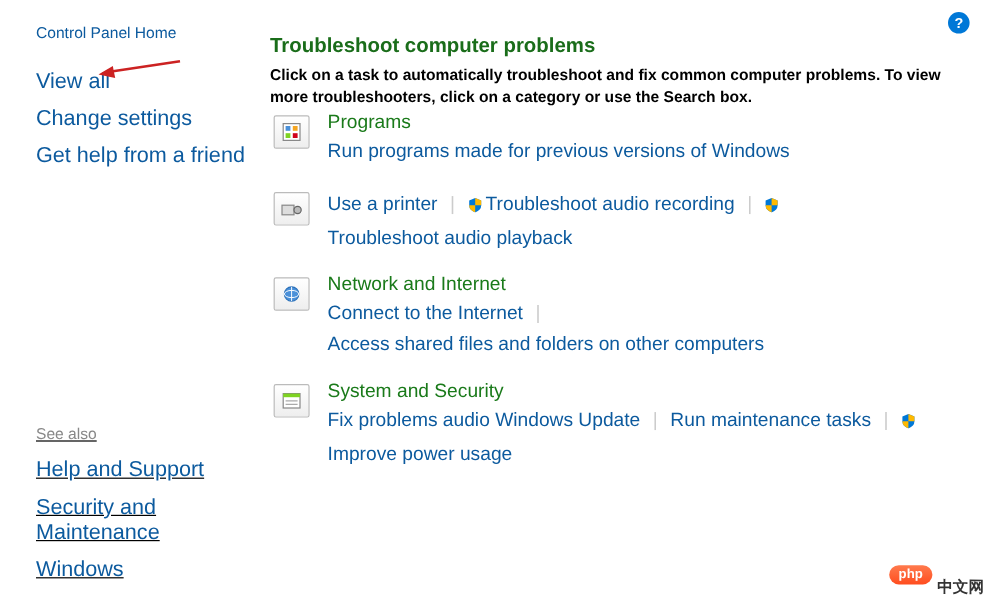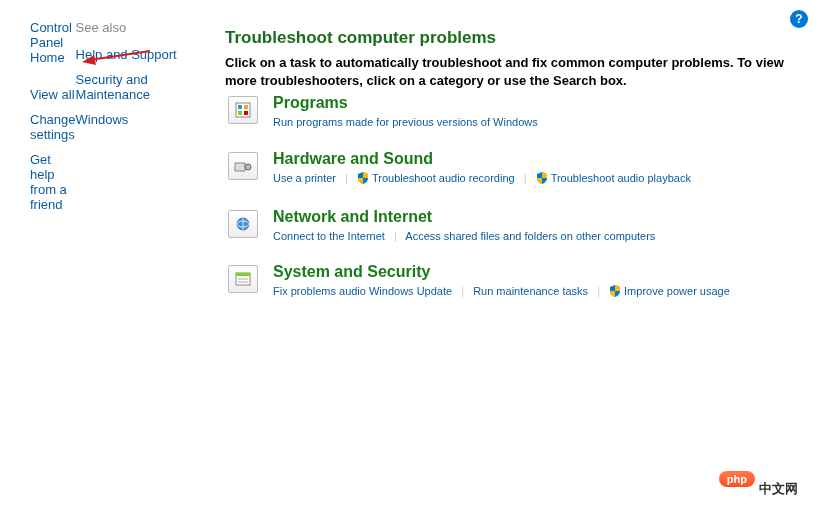--- a/index.html
+++ b/index.html
@@ -1,47 +1,47 @@
 <!DOCTYPE html>
 <html><head>
   <meta charset="utf-8">
   <style>
     * { margin: 0; padding: 0; box-sizing: border-box; font-family: "Segoe UI", Tahoma, sans-serif; }
     body { background: #fff; width: 820px; height: 508px; position: relative; overflow: hidden; }
 
     .container { display: flex; height: 100%; position: relative; }
 
-    .sidebar { width: 210px; padding: 20px 0 0 30px; display: flex; flex-direction: row; }
+    .sidebar { width: 210px; padding: 20px 0 0 30px; display: flex; flex-direction: column; }
     .sidebar-top { flex: 1; }
     .sidebar-home { color: #0c5a9e; font-size: 13px; margin-bottom: 22px; cursor: pointer; }
-    .sidebar-link { color: #0c5a9e; font-size: 13px; margin-bottom: 10px; cursor: pointer; }
-    .sidebar-bottom { padding-bottom: 24px; }
+    .sidebar-link { color: #0c5a9e; font-size: 18px; margin-bottom: 10px; cursor: pointer; }
+    .sidebar-bottom { padding-bottom: 13px; text-decoration: underline; }
     .see-also { color: #888; font-size: 13px; margin-bottom: 12px; }
 
     .arrow { position: absolute; left: 82px; top: 47px; pointer-events: none; }
     .arrow svg { width: 70px; height: 20px; }
 
     .main { flex: 1; padding: 28px 25px 0 15px; }
     .main-title { color: #1a6d1a; font-size: 17px; margin-bottom: 6px; font-weight: 700; }
     .main-desc { color: #000; font-size: 13px; margin-bottom: 4px; line-height: 1.4; font-weight: bold; }
 
     .category { display: flex; margin-bottom: 18px; }
     .cat-icon { width: 36px; height: 32px; margin-right: 12px; flex-shrink: 0; display: flex; align-items: flex-start; justify-content: center; padding-top: 2px; }
     .cat-body { flex: 1; }
-    .cat-title { color: #1a7a1a; font-size: 16px; cursor: pointer; font-weight: 700; margin-bottom: 2px; }
-    .cat-links { font-size: 11px; line-height: 1.6; }
+    .cat-title { color: #1a7a1a; font-size: 16px; cursor: pointer; font-weight: 400; margin-bottom: 2px; }
+    .cat-links { font-size: 16px; line-height: 1.6; }
     .cat-link { color: #0c5a9e; cursor: pointer; white-space: nowrap; }
     .sep { color: #ccc; margin: 0 6px; }
 
     .shield { display: inline-block; vertical-align: -2px; margin-right: 3px; }
     .shield svg { width: 12px; height: 12px; }
 
     .help-btn { position: absolute; top: 10px; right: 12px; width: 18px; height: 18px; border-radius: 50%; background: #0078d7; color: #fff; font-size: 12px; text-align: center; line-height: 18px; cursor: pointer; font-weight: bold; }
 
-    .watermark { position: absolute; right: 22px; bottom: 10px; display: flex; align-items: center; gap: 4px; }
+    .watermark { position: absolute; right: 0; bottom: 10px; display: flex; align-items: center; gap: 4px; }
     .wm-badge { background: linear-gradient(180deg,#ff7a4d,#ff4d1f); color: #fff; font-size: 11px; font-weight: bold; padding: 2px 8px; border-radius: 9px; }
     .wm-text { color: #333; font-size: 13px; font-weight: bold; margin-top: 20px; }
 
     .ic-wrap { width: 30px; height: 28px; border: 1px solid #bbb; border-radius: 2px; background: linear-gradient(180deg,#fff,#eee); display: flex; align-items: center; justify-content: center; }
   </style>
 </head>
 <body>
 
 <div class="container">
 
@@ -96,21 +96,20 @@
     <div class="category">
       <div class="cat-icon">
         <div class="ic-wrap">
             <svg width="20" height="16" viewBox="0 0 20 16">
               <rect x="2" y="5" width="10" height="8" fill="#ddd" stroke="#888"></rect>
               <circle cx="15" cy="9" r="3" fill="#bbb" stroke="#666"></circle>
             </svg>
           </div>
       </div>
       <div class="cat-body">
-        <div class="cat-title">Hardware and Sound</div>
         <div class="cat-links">
           <span class="cat-link">Use a printer</span>
           <span class="sep">|</span>
           <span class="shield"><svg viewBox="0 0 12 12">
                 <path d="M6 0 L11 2 L11 6 Q11 10 6 12 Q1 10 1 6 L1 2 Z" fill="#0078d7"></path>
                 <path d="M6 0 L11 2 L11 6 L6 6 Z" fill="#ffb900"></path>
                 <path d="M6 6 L6 12 Q1 10 1 6 Z" fill="#ffb900"></path>
               </svg></span><span class="cat-link">Troubleshoot audio recording</span>
           <span class="sep">|</span>
           <span class="shield"><svg viewBox="0 0 12 12">

